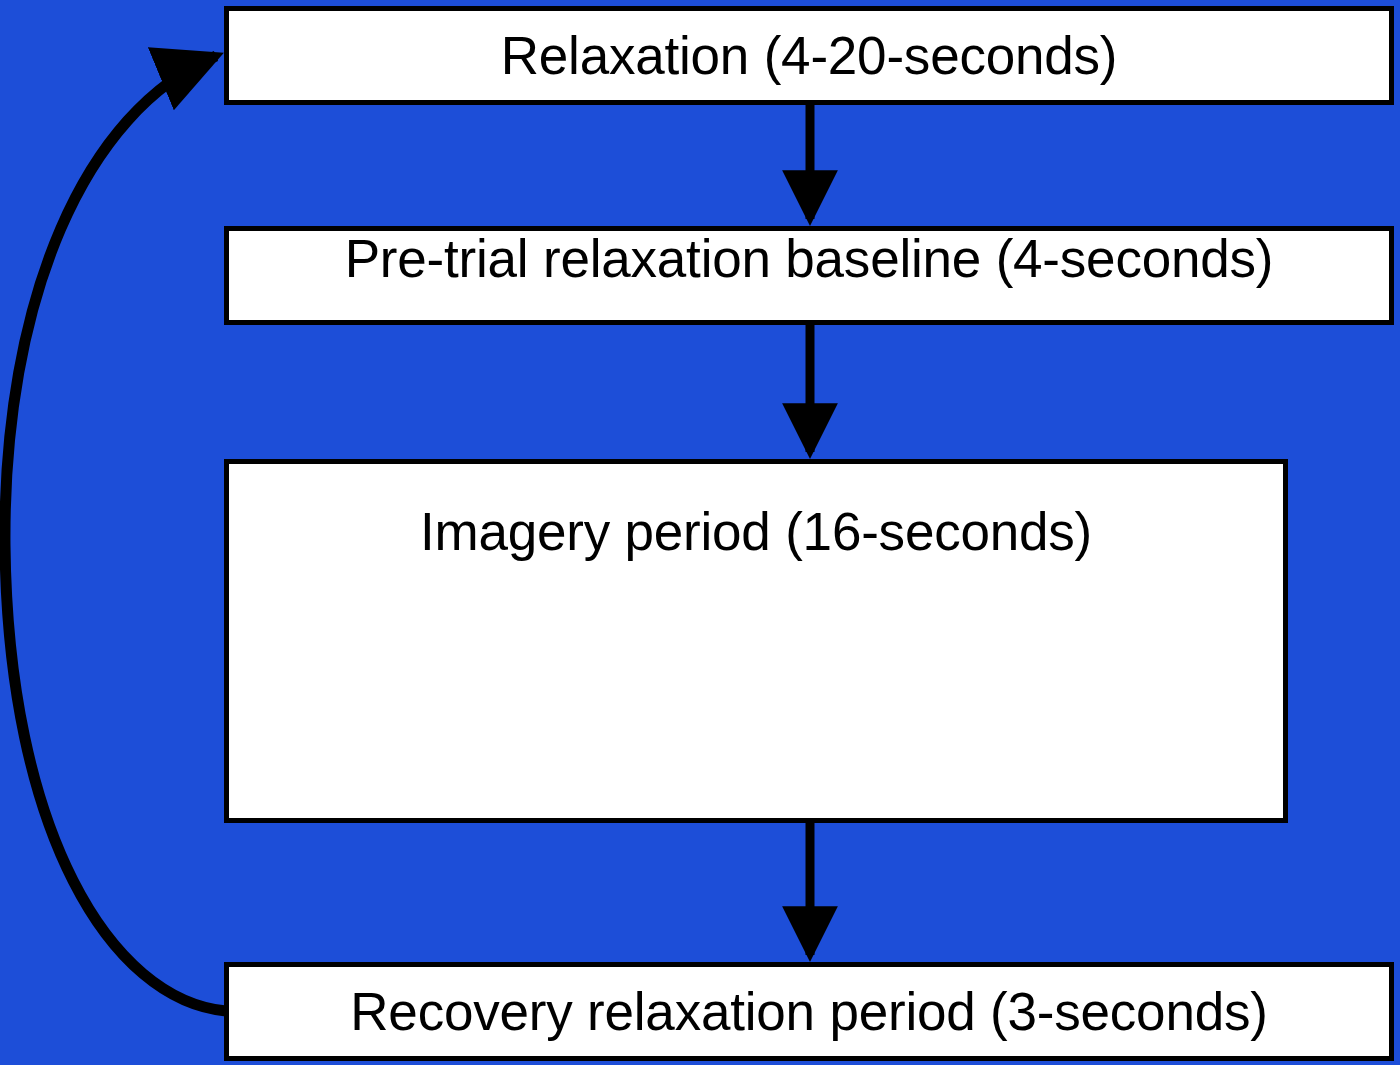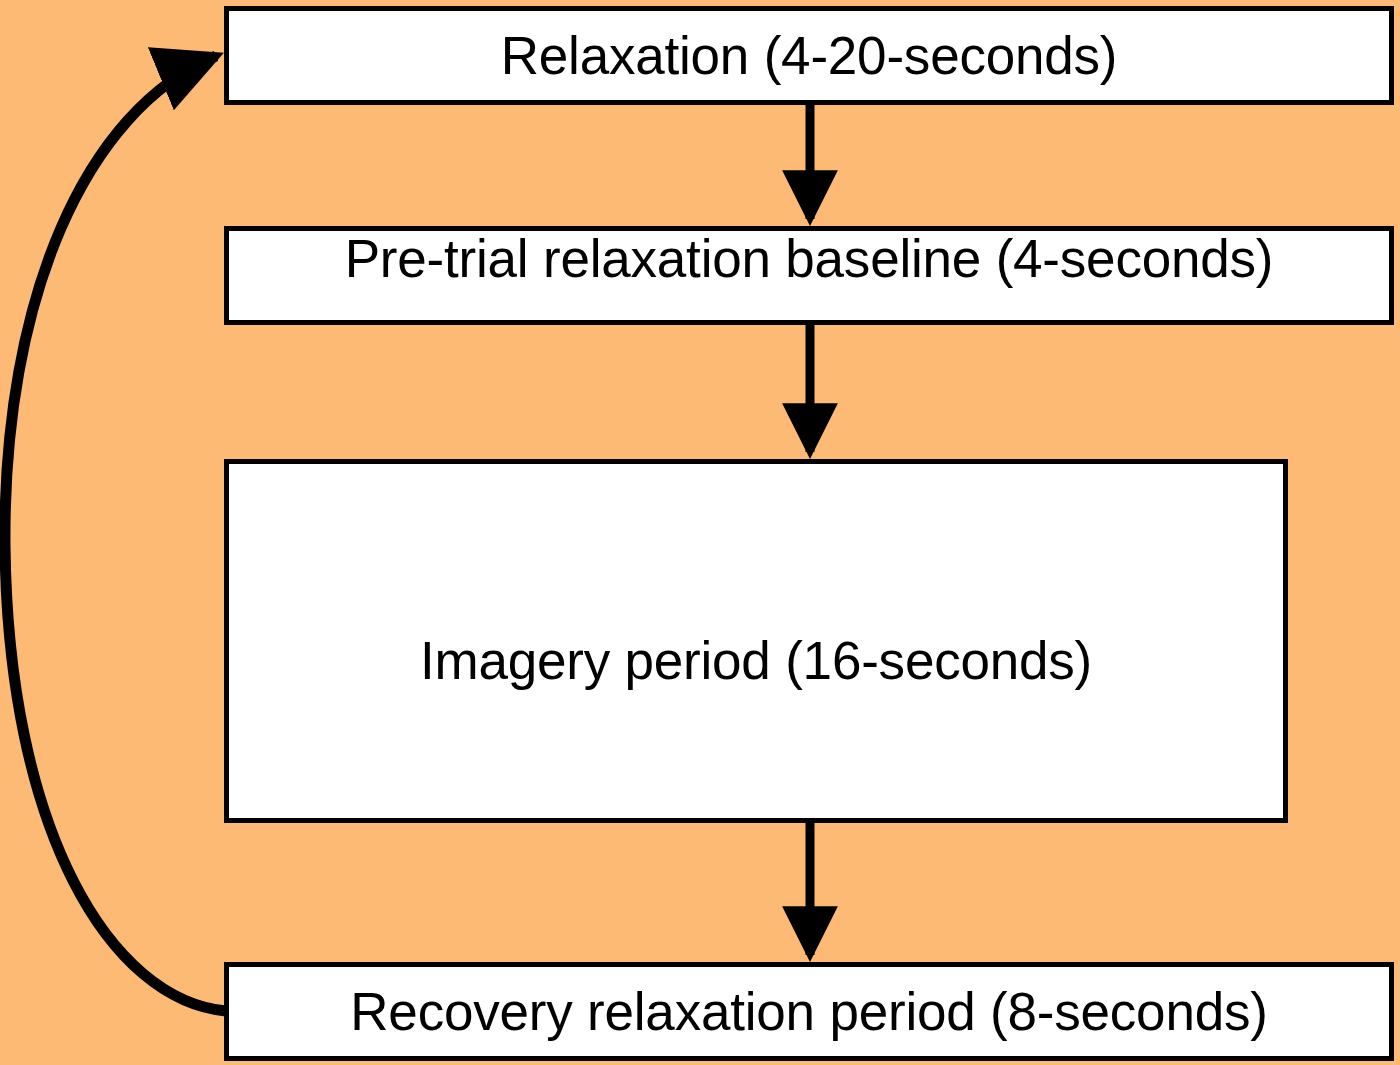--- a/index.html
+++ b/index.html
@@ -4,21 +4,21 @@
 <style>
   html, body {
     margin: 0;
     padding: 0;
     background: #ffffff;
   }
   #canvas {
     position: relative;
     width: 1400px;
     height: 1065px;
-    background: #fdba74;
+    background: #1d4ed8;
     overflow: hidden;
     font-family: "Liberation Sans", sans-serif;
   }
   .flow-svg {
     position: absolute;
     top: 0;
     left: 0;
     width: 1400px;
     height: 1065px;
   }
@@ -54,21 +54,21 @@
     width: 1170px;
     height: 99px;
     align-items: flex-start;
   }
   
   #node-imagery {
     left: 224px;
     top: 459px;
     width: 1064px;
     height: 364px;
-    align-items: center;
+    align-items: flex-start;
     padding-top: 40px;
   }
   
   #node-recovery {
     left: 224px;
     top: 962px;
     width: 1170px;
     height: 99px;
     align-items: center;
   }
@@ -108,16 +108,16 @@
 
   <div class="node-box" id="node-pretrial">
     <span class="node-label">Pre-trial relaxation baseline (4-seconds)</span>
   </div>
 
   <div class="node-box" id="node-imagery">
     <span class="node-label">Imagery period (16-seconds)</span>
   </div>
 
   <div class="node-box" id="node-recovery">
-    <span class="node-label">Recovery relaxation period (8-seconds)</span>
+    <span class="node-label">Recovery relaxation period (3-seconds)</span>
   </div>
 
 </div>
 
 </body></html>

